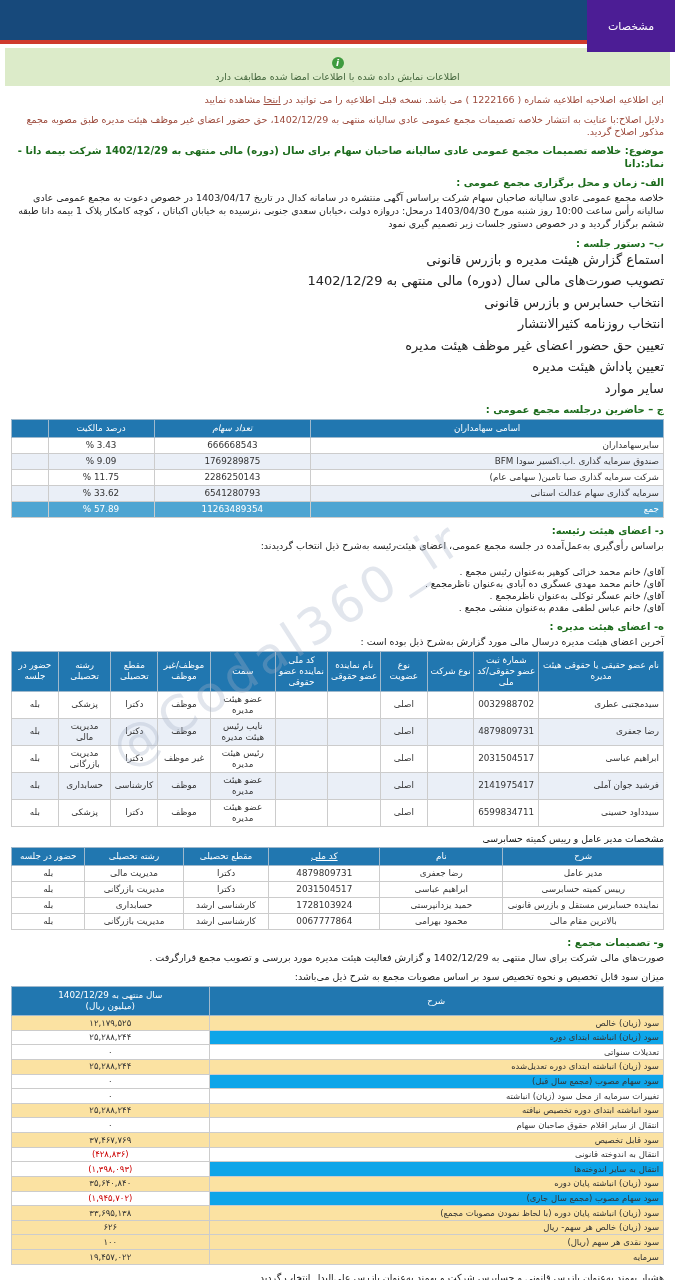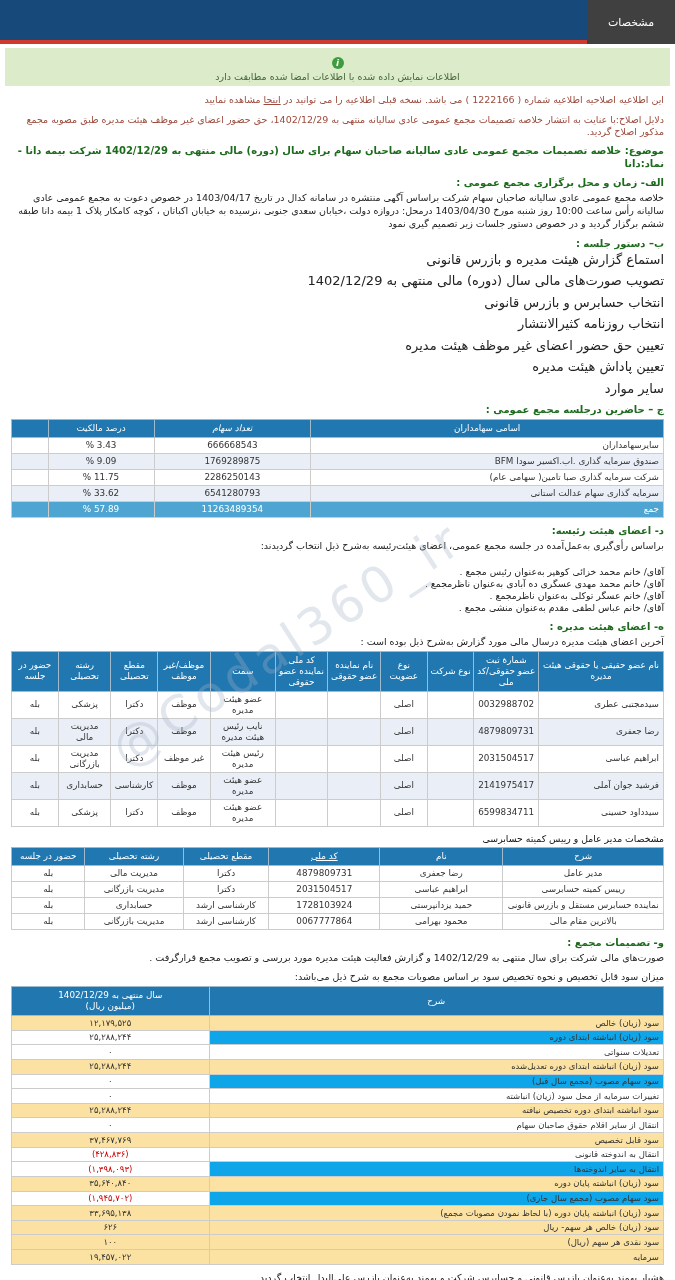--- a/index.html
+++ b/index.html
@@ -4,21 +4,21 @@
 <style>
   html,body{margin:0;padding:0}
   body{
     width:675px;height:1280px;overflow:hidden;position:relative;
     background:#fff;direction:rtl;
     font-family:"DejaVu Sans",sans-serif;color:#222;
   }
   
   .topbar{height:40px;background:#17497b;position:relative}
   .topbar .tab{
-    position:absolute;top:0;right:0;width:88px;height:44px;background:#404040;
+    position:absolute;top:0;right:0;width:88px;height:52px;background:#4c1d95;
     color:#fff;font-size:11px;display:flex;align-items:center;justify-content:center;cursor:pointer;
   }
   .redline{height:4px;background:#cf3a2d}
   
   .infobox{margin:4px 5px 0;background:#dcebc9;text-align:center;padding:3px 0 4px}
   .info-icon{
     display:inline-block;width:12px;height:12px;border-radius:50%;
     background:#3f9b3f;color:#fff;font-size:9px;line-height:12px;font-weight:bold;font-style:italic;
   }
   .infobox .txt{color:#44663c;font-size:9.5px;margin-top:1px}

